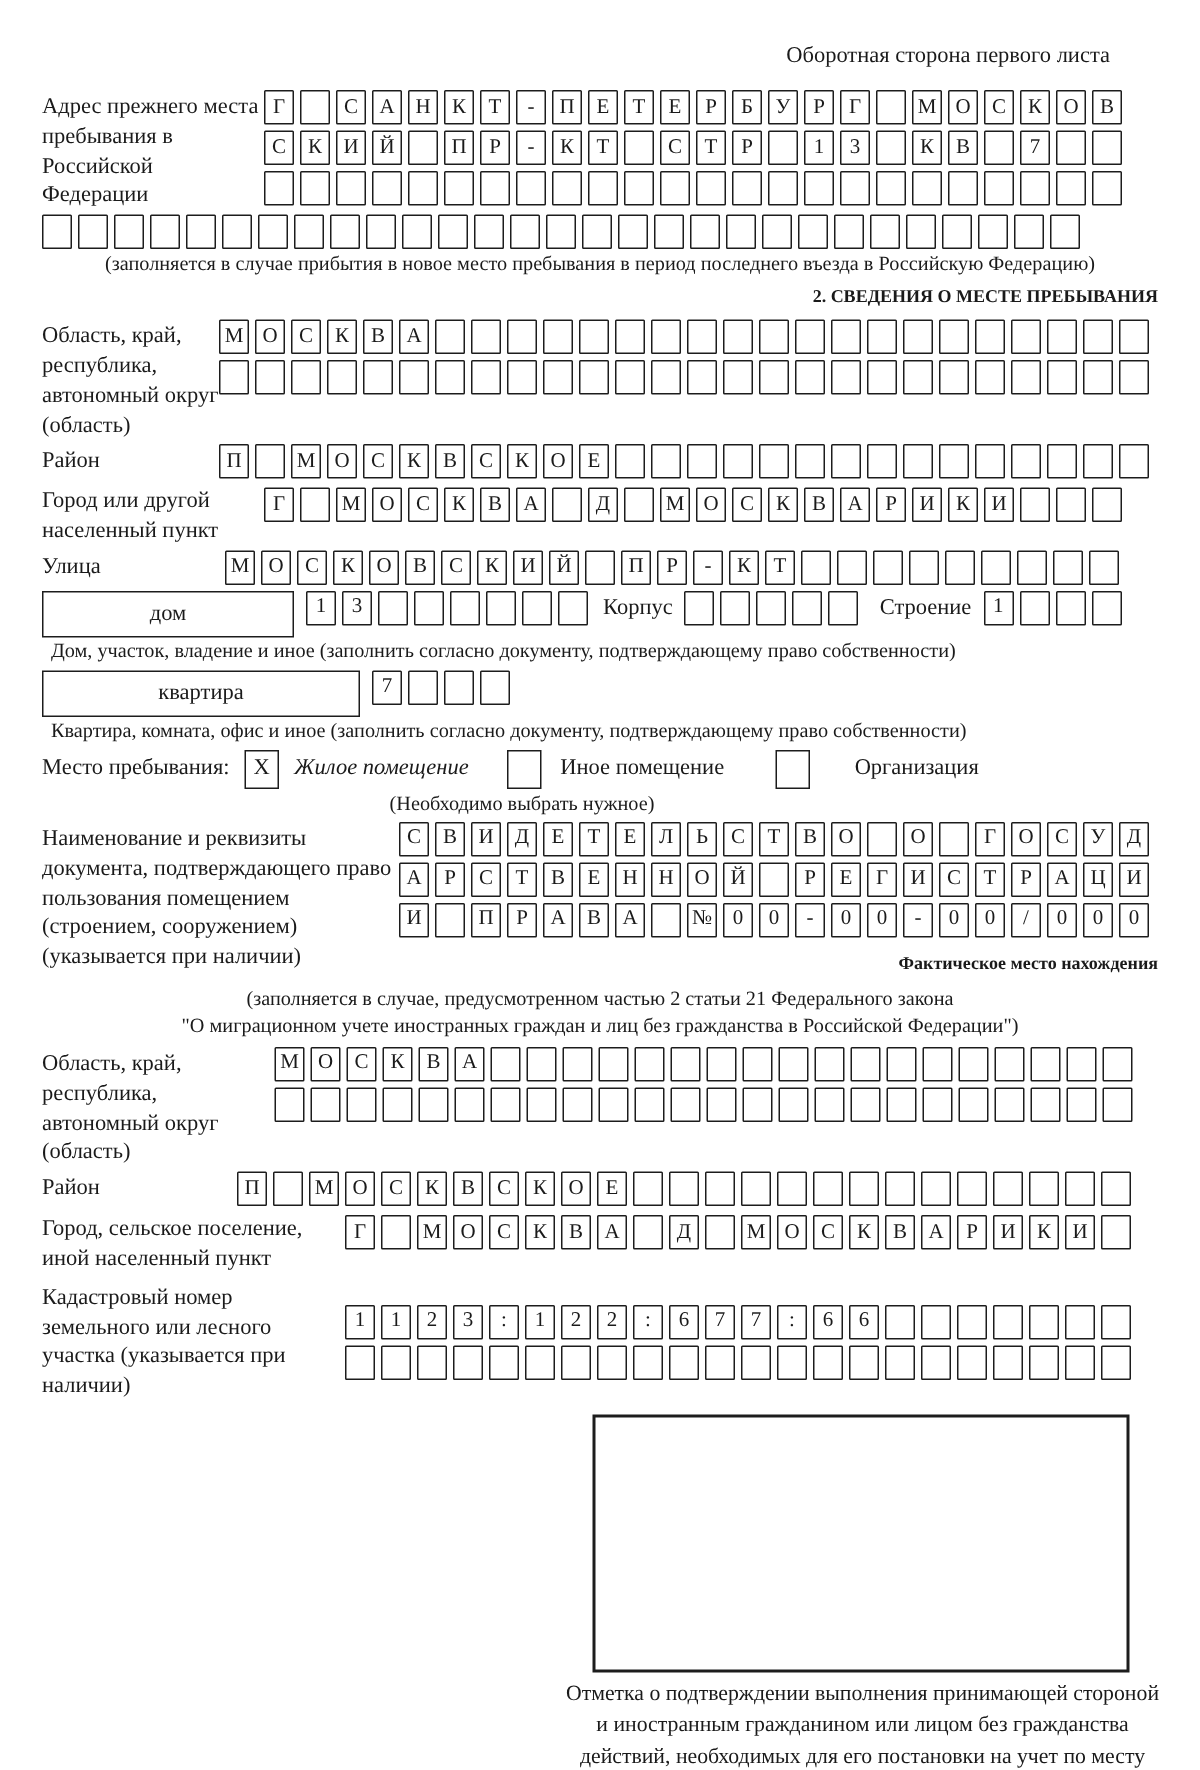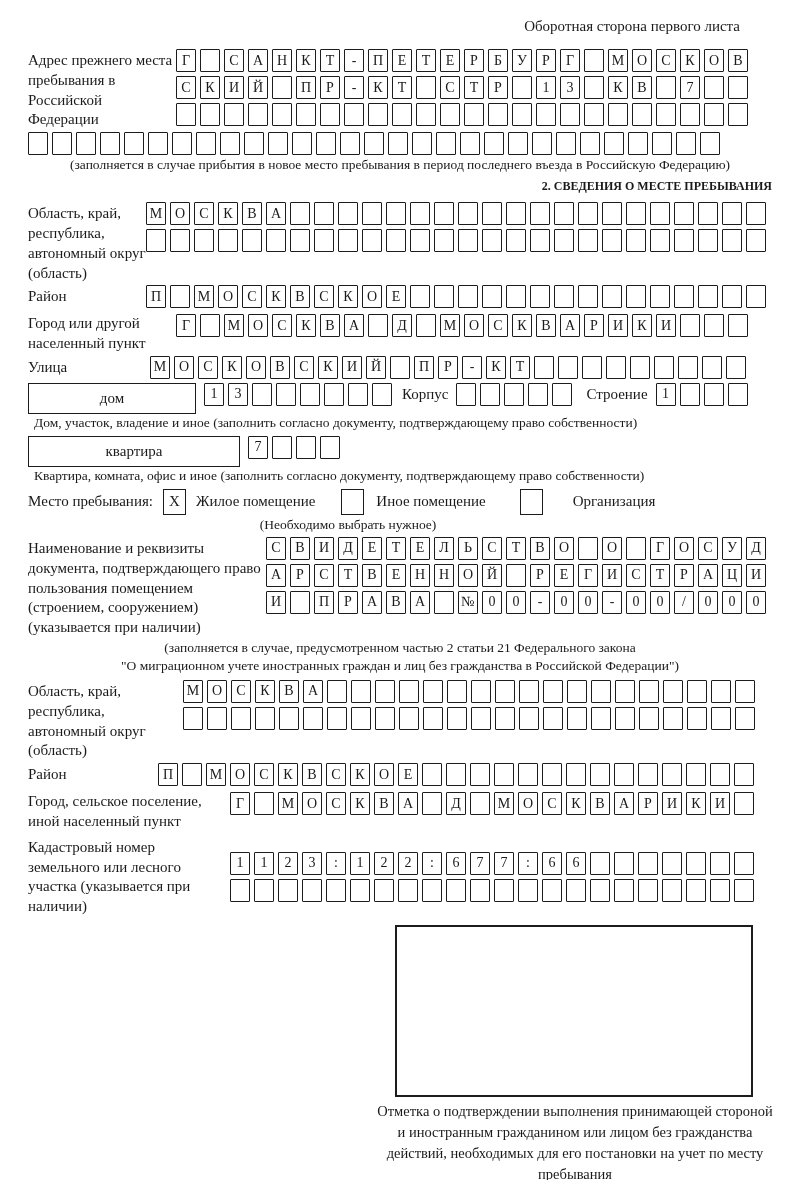--- a/index.html
+++ b/index.html
@@ -1,20 +1,20 @@
 <!DOCTYPE html>
 <html><head>
 <meta charset="utf-8">
 <style>
   * { box-sizing: border-box; }
   html, body { margin: 0; padding: 0; background: #fff; color: #1a1a1a; }
   body { width: 800px; font-family: "Liberation Serif", "DejaVu Serif", serif; }
   .page { width: 800px; min-height: 1180px; padding: 12px 28px 20px 28px; }
 
-  .header-note { text-align: right; padding-right: 32px; font-size: 15px; margin-top: 6px; }
+  .header-note { text-align: right; padding-right: 32px; font-size: 15px; margin-top: 17px; }
 
   .row { display: flex; align-items: flex-start; }
   .label { font-size: 15px; line-height: 1.32; padding-top: 2px; }
 
   .cells { display: flex; }
   .cellrows .cells { margin-bottom: 4px; }
   .cell {
     width: 20px; height: 23px; margin-right: 4px; flex: 0 0 auto;
     border: 1.6px solid #1c1c1c; border-radius: 1px;
     display: inline-flex; align-items: center; justify-content: center;
@@ -359,21 +359,21 @@
         <span class="cell"></span>
         <span class="cell"></span>
         <span class="cell"></span>
       </div>
   </div>
   <div class="note-left">Квартира, комната, офис и иное (заполнить согласно документу, подтверждающему право собственности)</div>
 
   <div class="row mt2">
     <div class="inline-word" style="padding-top:4px; margin-right:10px;">Место пребывания:</div>
     <div class="checkbox">X</div>
-    <div class="inline-word" style="margin:0 26px 0 10px;">Жилое помещение</div>
+    <div class="inline-word" style="margin:0 26px 0 10px;font-style:italic;">Жилое помещение</div>
     <div class="checkbox"></div>
     <div class="inline-word" style="margin:0 34px 0 12px;text-align:center;">Иное помещение</div>
     <div class="checkbox"></div>
     <div class="inline-word" style="margin:0 0 0 30px;">Организация</div>
   </div>
   <div class="note" style="width:640px;">(Необходимо выбрать нужное)</div>
 
   <div class="row mt4">
     <div class="label" style="width:238px;">Наименование и реквизиты документа, подтверждающего право пользования помещением (строением, сооружением) (указывается при наличии)</div>
     <div class="cellrows">
@@ -442,20 +442,21 @@
           <span class="cell">0</span>
           <span class="cell">0</span>
           <span class="cell">/</span>
           <span class="cell">0</span>
           <span class="cell">0</span>
           <span class="cell">0</span>
         </div>
     </div>
   </div>
 
+  <div class="sec-title" style="margin-top:-14px;">Фактическое место нахождения</div>
   <div class="note">(заполняется в случае, предусмотренном частью 2 статьи 21 Федерального закона</div>
   <div class="note" style="margin-top:-2px;">"О миграционном учете иностранных граждан и лиц без гражданства в Российской Федерации")</div>
 
   <div class="row mt6">
     <div class="label" style="width:155px;">Область, край, республика, автономный округ (область)</div>
     <div class="cellrows">
       <div class="cells">
           <span class="cell">М</span>
           <span class="cell">О</span>
           <span class="cell">С</span>

